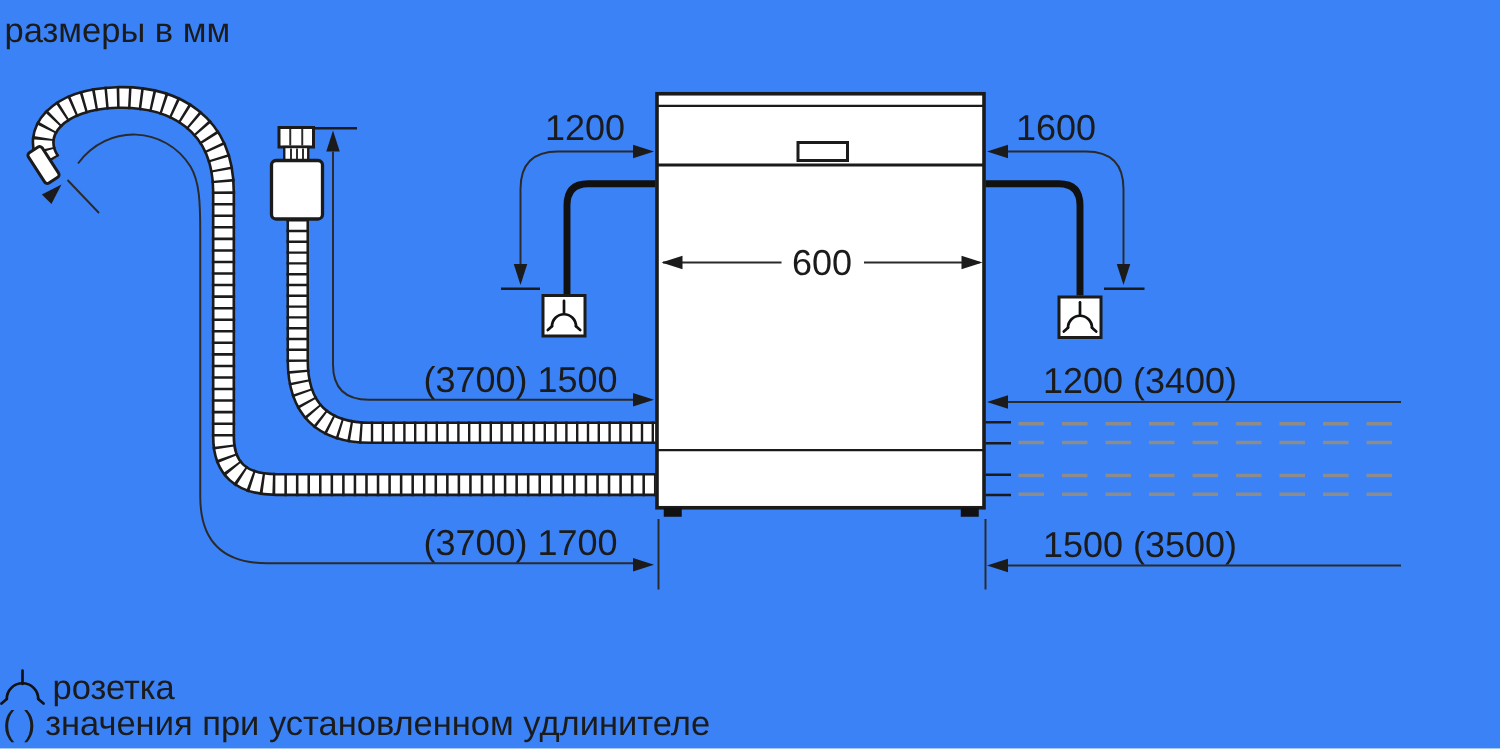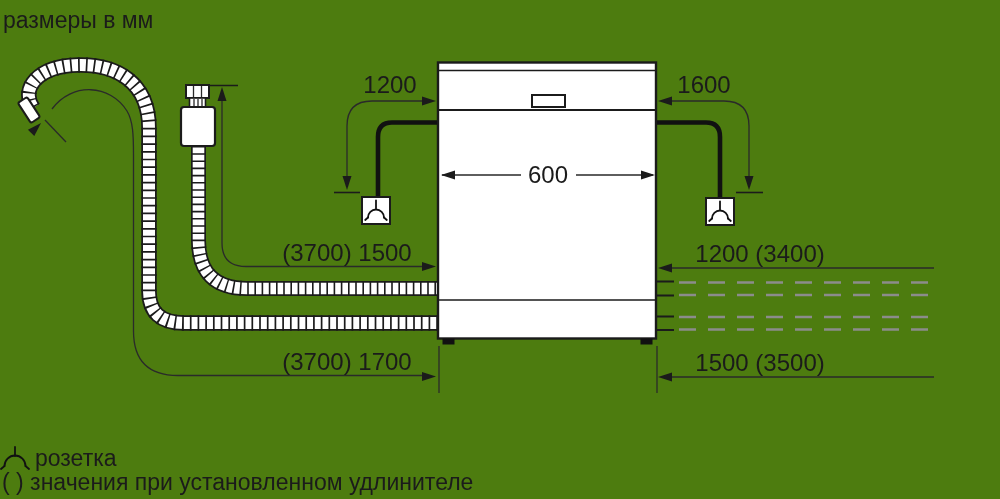--- a/index.html
+++ b/index.html
@@ -1,16 +1,16 @@
 <!DOCTYPE html>
 <html><head>
 <meta charset="utf-8">
 <style>
   html,body{margin:0;padding:0;background:#fff;}
-  .stage{position:relative;width:1000px;height:499px;background:#4d7c0f;overflow:hidden;
+  .stage{position:relative;width:1000px;height:499px;background:#3b82f6;overflow:hidden;
          font-family:"Liberation Sans",sans-serif;}
   svg{display:block;}
   .lbl{font-family:"Liberation Sans",sans-serif;font-size:24px;fill:#1b1b1b;}
   .lbl-mid{text-anchor:middle;}
   .title-lbl{font-family:"Liberation Sans",sans-serif;font-size:23px;fill:#1b1b1b;}
   .thin{stroke:#2a2a2a;stroke-width:1.3;fill:none;}
   .tick{stroke:#1b1b1b;stroke-width:1.6;fill:none;}
   .mach{stroke:#1b1b1b;fill:none;}
   .arrow{fill:#1b1b1b;stroke:none;}
   .cord{stroke:#111;stroke-width:4.6;fill:none;}

